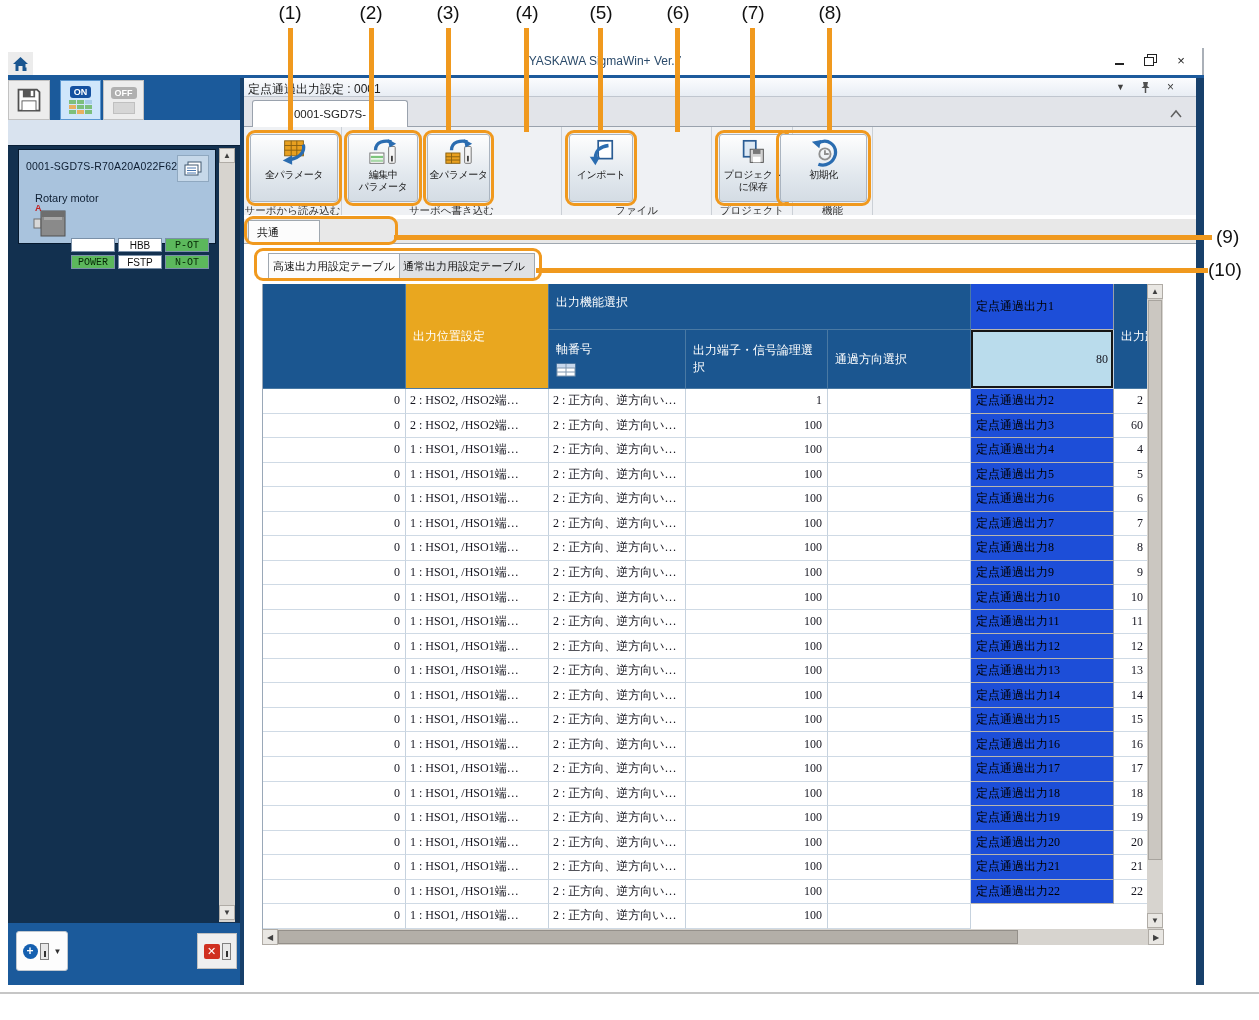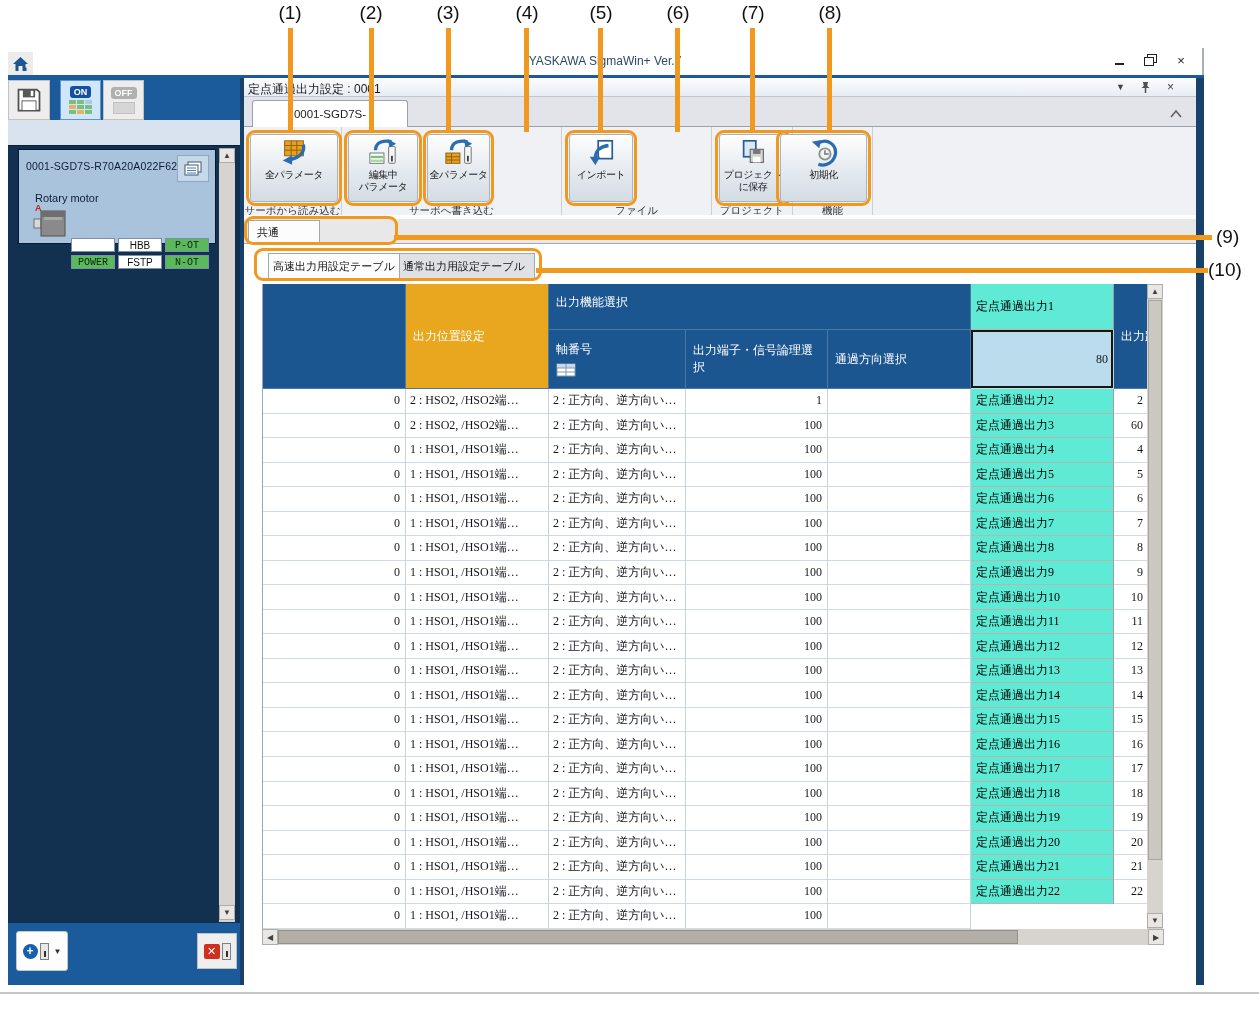--- a/index.html
+++ b/index.html
@@ -89,21 +89,21 @@
   
   .tbl { position:absolute; left:18px; top:69px; width:886px; height:645px; display:grid;
          grid-template-columns:143px 143px 137px 142px 143px 143px 35px;
          grid-template-rows:46px 59px; grid-auto-rows:24.545px; border-left:1px solid #9AA8B8; overflow:hidden; }
   .hc { background:#1B5690; color:#fff; font-size:12px; padding:4px 7px; border-right:1px solid #4A79A3; border-bottom:1px solid #4A79A3; display:flex; flex-direction:column; justify-content:center; overflow:hidden; }
   .hc.pos { background:#E9A71F; }
   .hc.func { justify-content:flex-start; padding-top:10px; }
   .hc.dist { white-space:nowrap; }
   .axis-ic { margin-top:5px; }
   .cell { font-size:12px; color:#15151F; background:#fff; border-right:1px solid #C6D2DE; border-bottom:1px solid #CFDAE5; display:flex; align-items:center; overflow:hidden; white-space:nowrap; }
-  .cell.rowlabel { background:#5eead4; border-right:1px solid #9AA0A8; border-bottom:1px solid #B9B5AE; padding-left:5px; color:#000; }
+  .cell.rowlabel { background:#1d4ed8; border-right:1px solid #9AA0A8; border-bottom:1px solid #B9B5AE; padding-left:5px; color:#000; }
   .cell.num { justify-content:flex-end; padding-right:5px; }
   .cell.txt { padding-left:4px; }
   .cell.selected { background:#BADCEC; box-shadow:inset 0 0 0 2px #151515; }
 
   .vscroll { position:absolute; left:903px; top:69px; width:16px; height:645px; background:#D7D4CF; }
   .vthumb { position:absolute; left:1px; top:16px; width:14px; height:560px; background:#CBC7C1; border:1px solid #A8A49E; }
   .hscroll { position:absolute; left:18px; top:714px; width:902px; height:16px; background:#D7D4CF; }
   .hthumb { position:absolute; left:16px; top:1px; width:740px; height:14px; background:#B3AFA8; border:1px solid #94908A; }
   .hs-btn { position:absolute; top:0; width:16px; height:16px; background:#E9E7E3; border:1px solid #B0ACA6; font-size:8px; color:#404040; display:flex; align-items:center; justify-content:center; }
 

